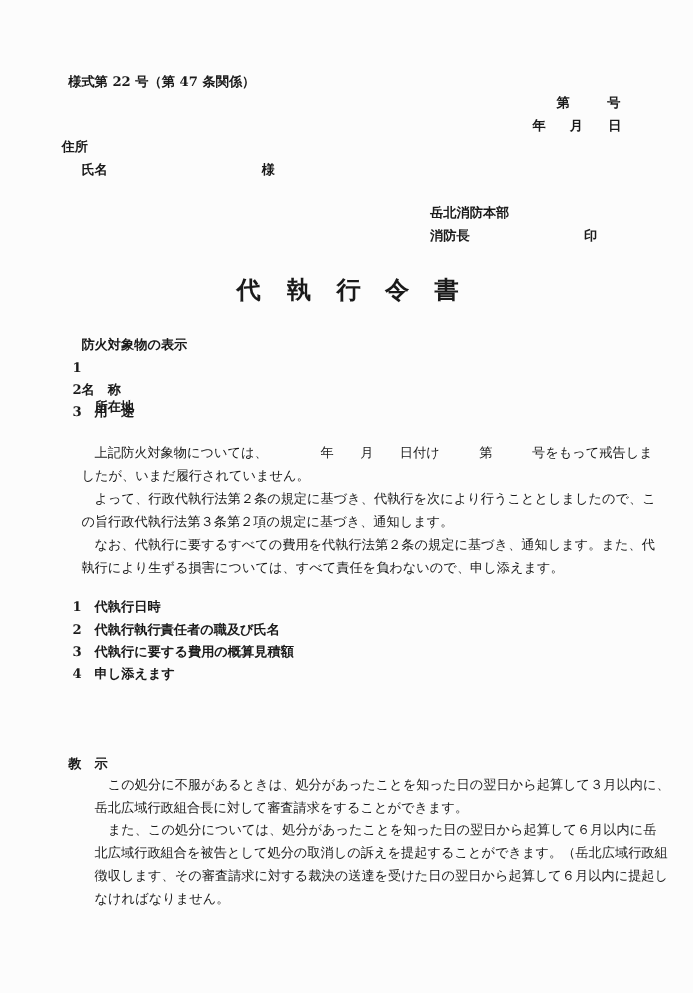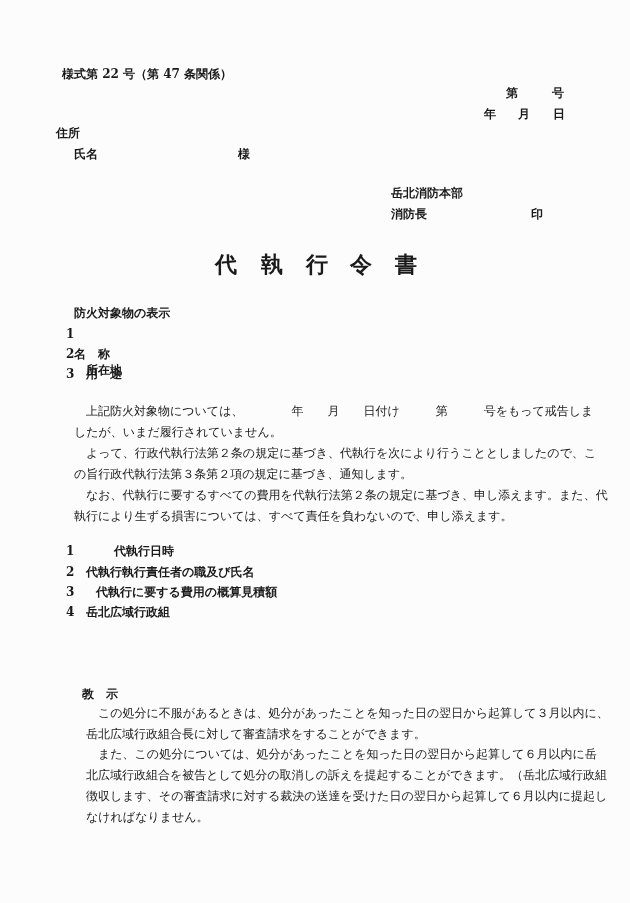--- a/index.html
+++ b/index.html
@@ -61,34 +61,34 @@
 <div class="abs" style="left:66px; top:348px;">2</div>
 <div class="abs" style="left:74px; top:348px;">名　称</div>
 <div class="abs" style="left:66px; top:368px;">3</div>
 <div class="abs" style="left:86px; top:368px;">用　途</div>
 
 <div class="para" style="top:401px;">
   <div>　上記防火対象物については、　　　　年　　月　　日付け　　　第　　　号をもって戒告しま</div>
   <div>したが、いまだ履行されていません。</div>
   <div>　よって、行政代執行法第２条の規定に基づき、代執行を次により行うこととしましたので、こ</div>
   <div>の旨行政代執行法第３条第２項の規定に基づき、通知します。</div>
-  <div>　なお、代執行に要するすべての費用を代執行法第２条の規定に基づき、申し添えます。また、代</div>
+  <div>　なお、代執行に要するすべての費用を代執行法第２条の規定に基づき、通知します。また、代</div>
   <div>執行により生ずる損害については、すべて責任を負わないので、申し添えます。</div>
 </div>
 
 <div class="abs" style="left:66px; top:545px;">1</div>
-<div class="abs" style="left:86px; top:545px;margin-left:28px;">代執行日時</div>
+<div class="abs" style="left:86px; top:545px;">代執行日時</div>
 <div class="abs" style="left:66px; top:566px;">2</div>
 <div class="abs" style="left:86px; top:566px;">代執行執行責任者の職及び氏名</div>
 <div class="abs" style="left:66px; top:586px;">3</div>
-<div class="abs" style="left:96px; top:586px;">代執行に要する費用の概算見積額</div>
+<div class="abs" style="left:86px; top:586px;">代執行に要する費用の概算見積額</div>
 <div class="abs" style="left:66px; top:606px;">4</div>
-<div class="abs" style="left:86px; top:606px;">岳北広域行政組</div>
+<div class="abs" style="left:86px; top:606px;">申し添えます</div>
 
-<div class="abs" style="left:62px; top:688px;margin-left:20px;">教　示</div>
+<div class="abs" style="left:62px; top:688px;">教　示</div>
 <div class="para notice" style="top:703px;">
   <div>　　この処分に不服があるときは、処分があったことを知った日の翌日から起算して３月以内に、</div>
   <div>　岳北広域行政組合長に対して審査請求をすることができます。</div>
 </div>
 <div class="para notice" style="top:744px;">
   <div>　　また、この処分については、処分があったことを知った日の翌日から起算して６月以内に岳</div>
   <div>　北広域行政組合を被告として処分の取消しの訴えを提起することができます。（岳北広域行政組</div>
   <div>　徴収します、その審査請求に対する裁決の送達を受けた日の翌日から起算して６月以内に提起し</div>
   <div>　なければなりません。</div>
 </div>

